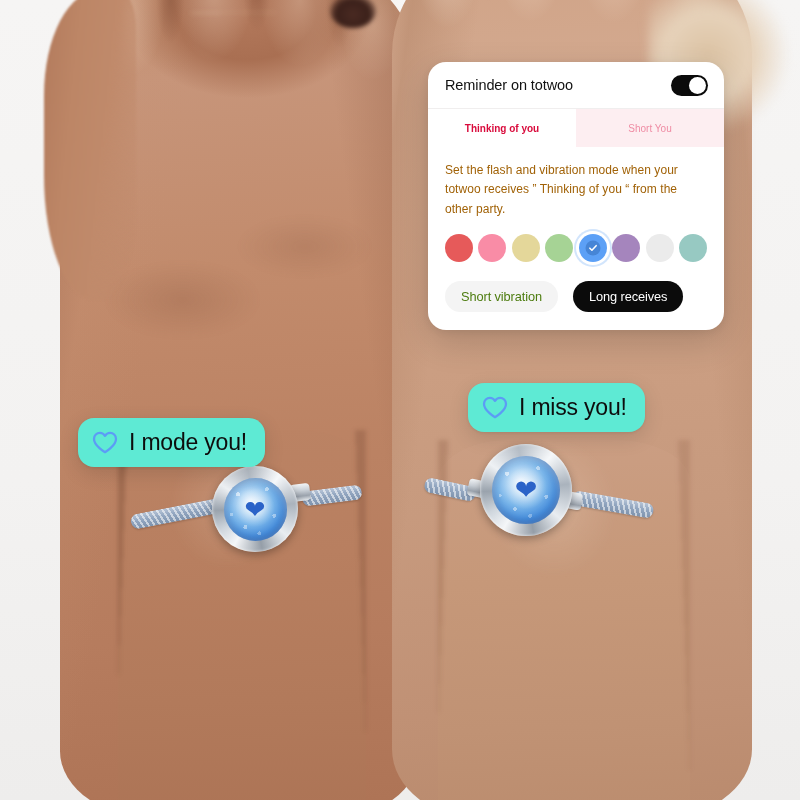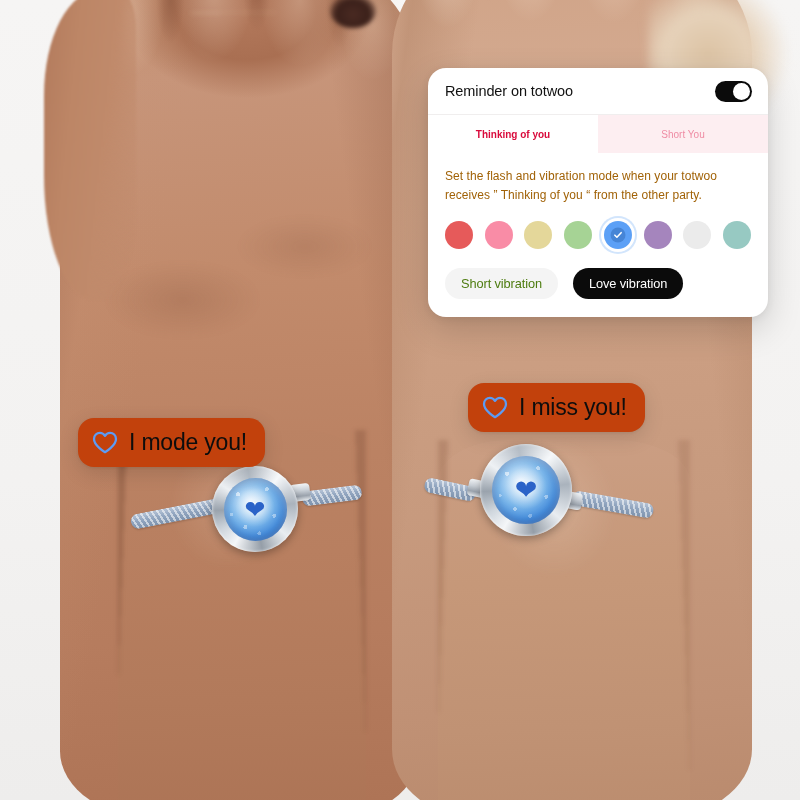--- a/index.html
+++ b/index.html
@@ -219,40 +219,40 @@
   .bezel-text {
     position:absolute; inset:0;
     border-radius:50%;
     font-size:7px; color:rgba(90,100,110,.65);
     letter-spacing:2px;
   }
 
   
   .bubble {
     position:absolute;
-    background:#c2410c;
+    background:#5eead4;
     border-radius:16px;
     padding:11px 18px 11px 14px;
     display:flex; align-items:center; gap:11px;
     box-shadow:0 6px 20px rgba(0,0,0,.13), 0 1px 3px rgba(0,0,0,.07);
     white-space:nowrap;
   }
   .bubble-text {
     font-size:23px; color:#0d0d0d; letter-spacing:-.2px;
   }
   .bubble-tail {
     position:absolute; width:0; height:0;
   }
   .heart-ico { flex:0 0 auto; display:block; }
 
   
   .card {
     position:absolute;
-    left:428px; top:68px;
-    width:340px;
+    left:428px; top:62px;
+    width:296px;
     background:#fff;
     border-radius:18px;
     box-shadow:0 12px 34px rgba(0,0,0,.16), 0 2px 8px rgba(0,0,0,.07);
     overflow:hidden;
   }
   .card-header {
     height:46px;
     display:flex; align-items:center; justify-content:space-between;
     padding:0 16px 0 17px;
   }
@@ -417,20 +417,20 @@
         <div class="swatch" style="background:#a585bd;"></div>
         <div class="swatch" style="background:#ebebeb;"></div>
         <div class="swatch" style="background:#97c9c2;"></div>
       </div>
 
       <div class="vib-row">
         <div class="vib-btn light">
           <span>Short vibration</span>
         </div>
         <div class="vib-btn dark">
-          <span>Love vibration</span>
+          <span>Long receives</span>
         </div>
       </div>
     </div>
 
   </div>
 
 </div>
 
 </body></html>

